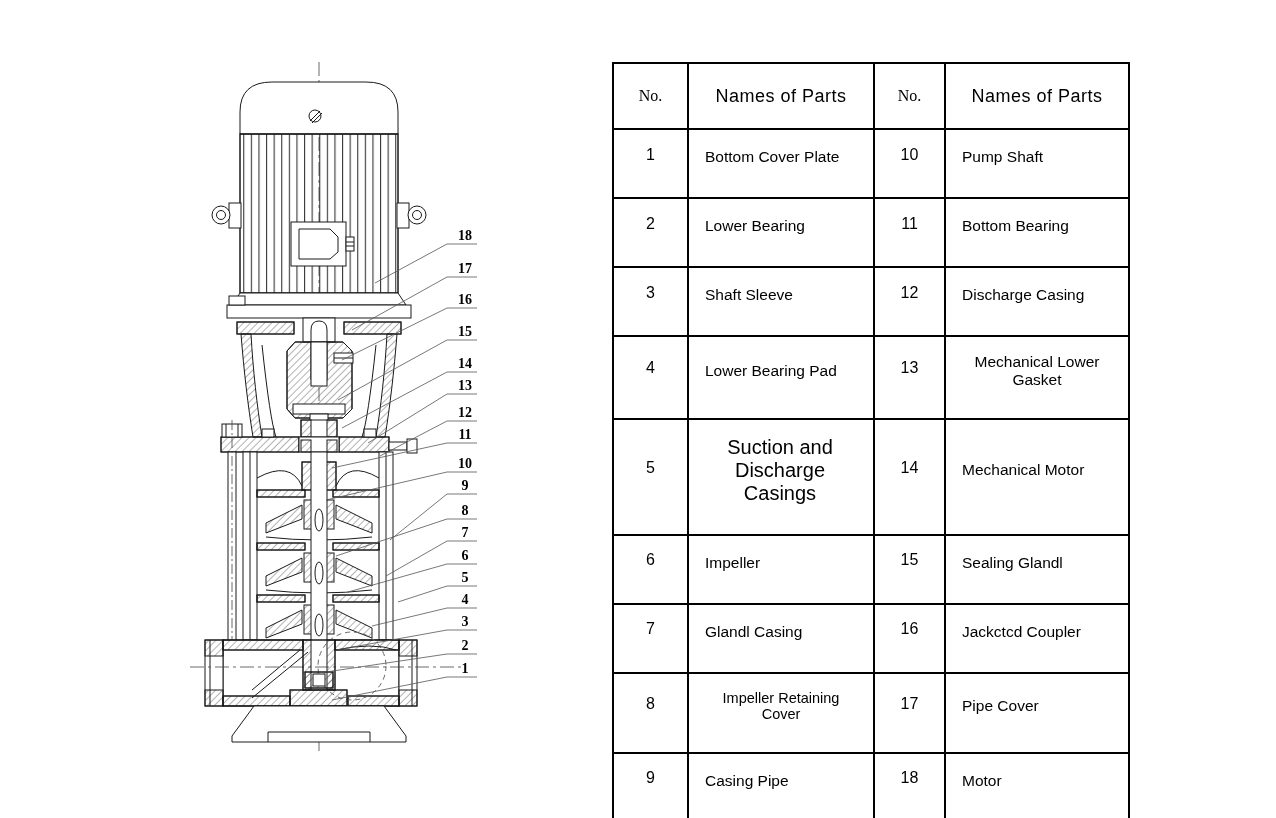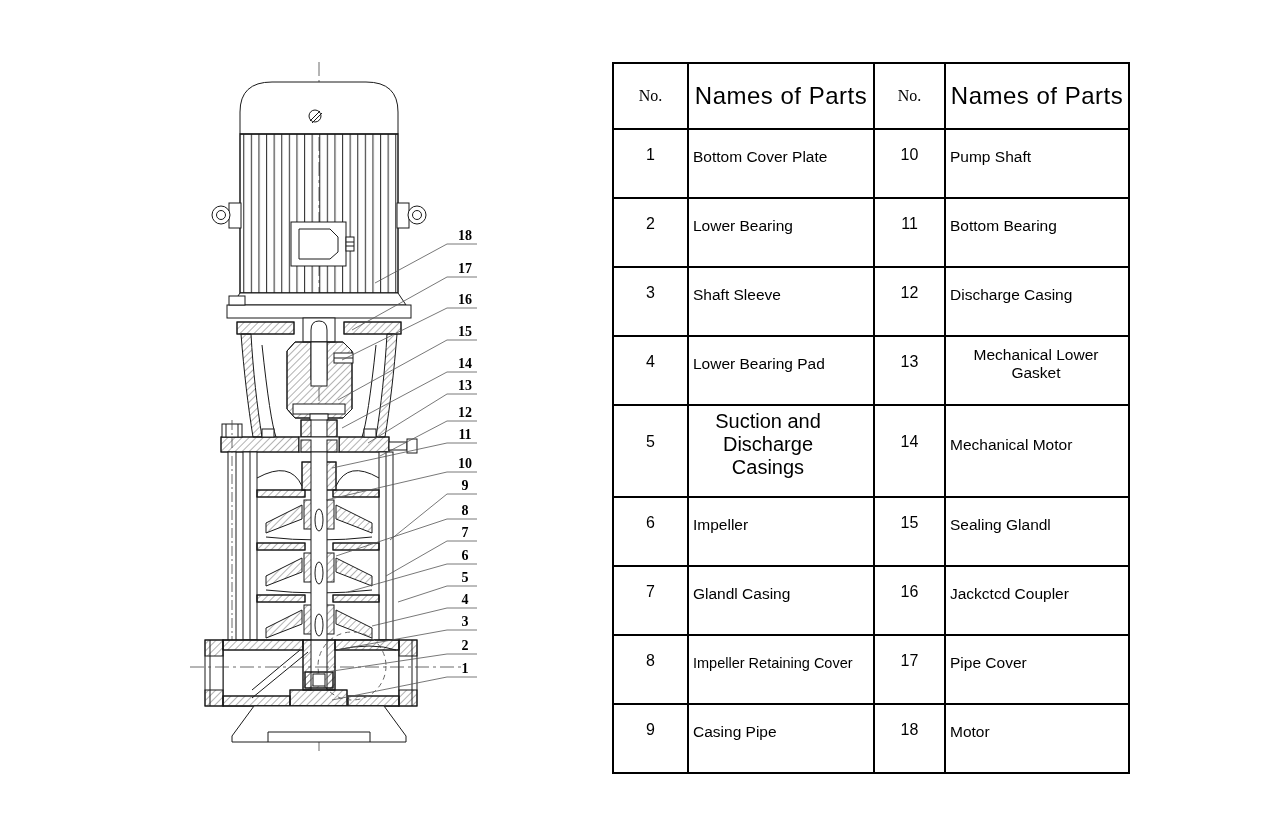--- a/index.html
+++ b/index.html
@@ -2,23 +2,23 @@
 <html><head>
 <meta charset="utf-8">
 <style>
   html,body{margin:0;padding:0;background:#ffffff;}
   .canvas{position:relative;width:1276px;height:818px;background:#ffffff;overflow:hidden;
           font-family:"Liberation Sans",sans-serif;color:#000;}
   .diagram-svg{position:absolute;left:0;top:0;}
 
   table.parts{position:absolute;left:612px;top:62px;border-collapse:collapse;table-layout:fixed;
               background:#fff;}
-  table.parts td,table.parts th{border:2px solid #000;padding:4px;vertical-align:middle;overflow:hidden;}
+  table.parts td,table.parts th{border:2px solid #000;padding:16px;vertical-align:middle;overflow:hidden;}
   .hdr-no{font-family:"Liberation Serif",serif;font-size:16px;font-weight:400;text-align:center;}
-  .hdr-name{font-size:24px;font-weight:400;text-align:center;letter-spacing:.5px;}
+  .hdr-name{font-size:18px;font-weight:400;text-align:center;letter-spacing:.5px;}
   .cell-no{height:100%;display:flex;align-items:center;justify-content:center;
            font-size:16px;transform:translateY(-9px);}
   .cell-name{height:100%;display:flex;align-items:flex-end;justify-content:flex-start;
              padding-bottom:13px;font-size:15.5px;line-height:1.15;text-align:center;}
   .cell-name span{display:inline-block;max-width:172px;}
 
   .co{font-family:"Liberation Serif",serif;font-weight:bold;font-size:14px;}
 </style>
 </head>
 <body>

